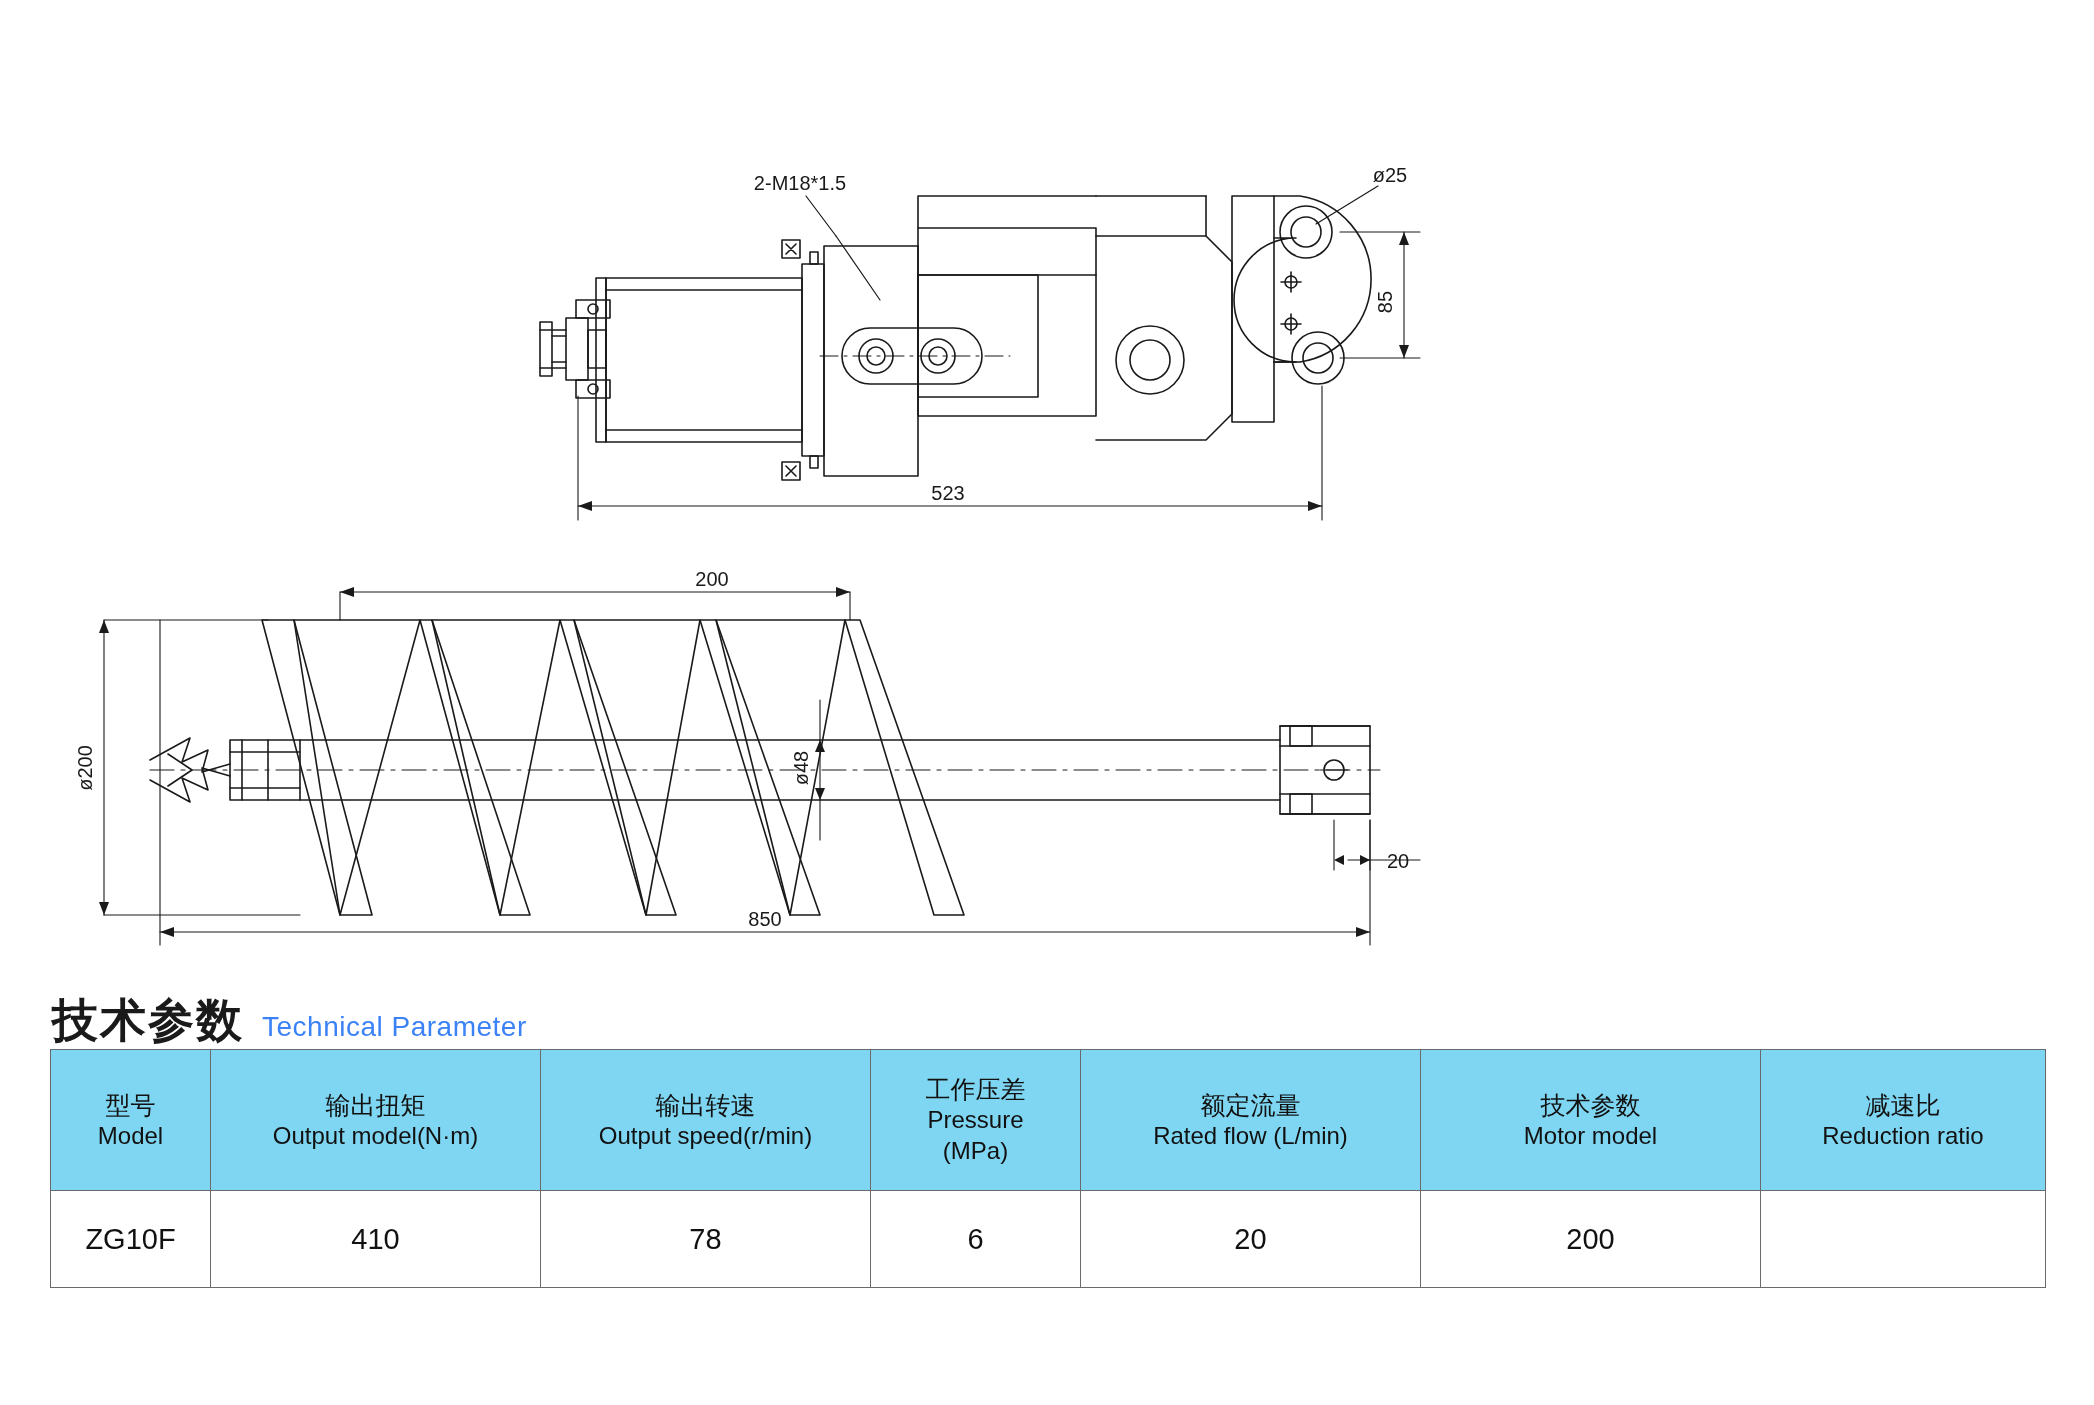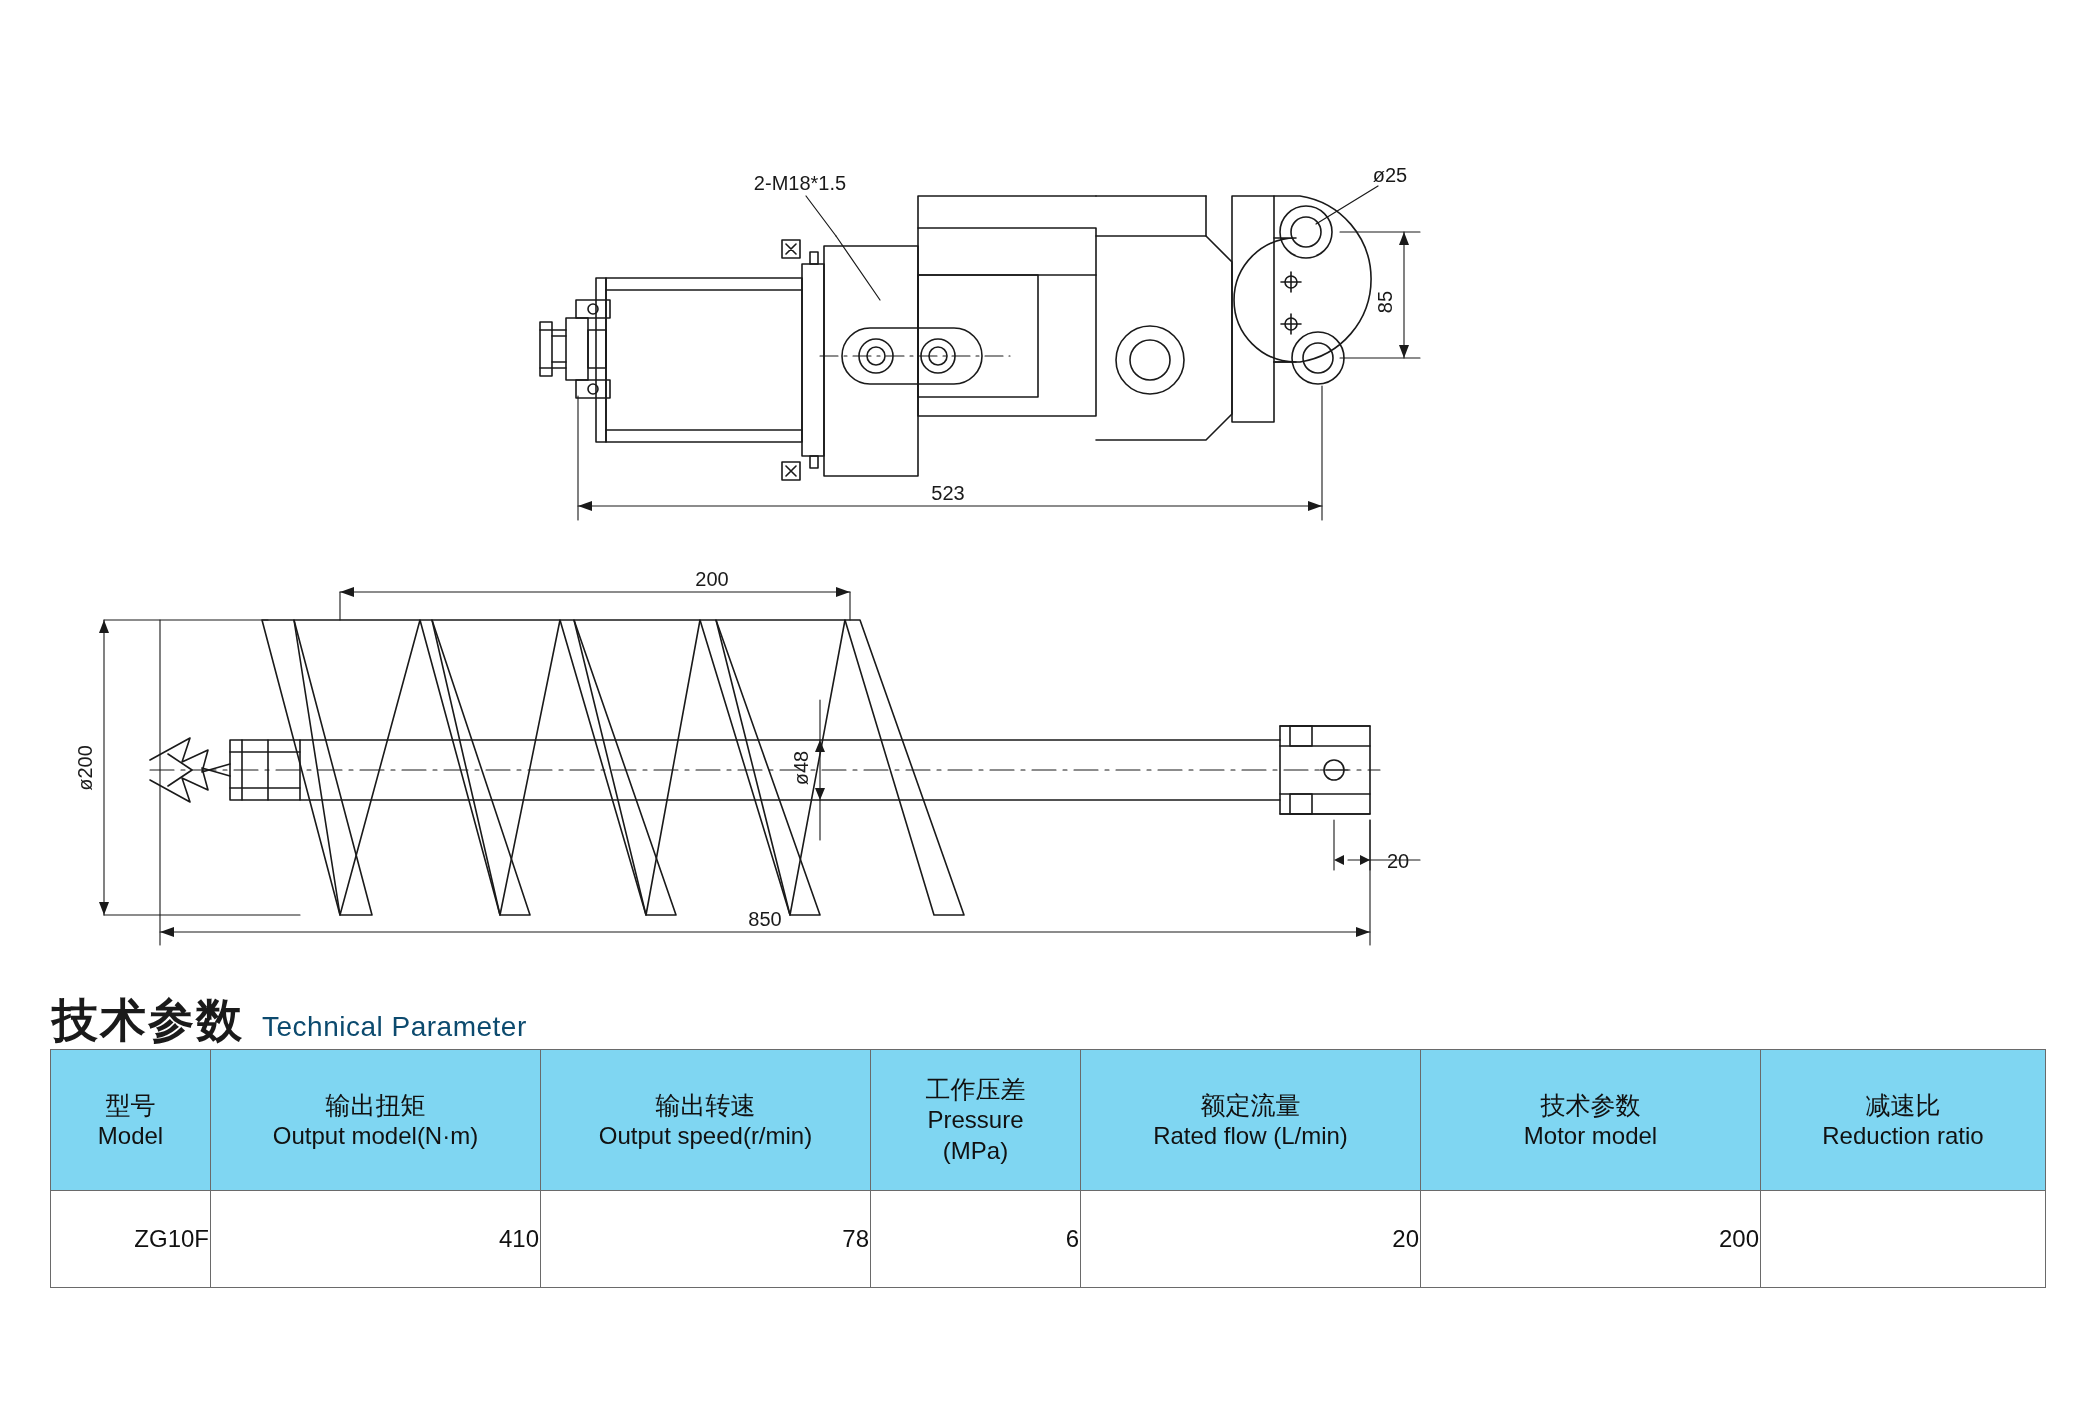--- a/index.html
+++ b/index.html
@@ -43,21 +43,21 @@
     gap: 18px;
   }
   .tp-heading .cn {
     font-size: 46px;
     font-weight: bold;
     letter-spacing: 2px;
     color: #1a1a1a;
   }
   .tp-heading .en {
     font-size: 28px;
-    color: #0c4a6e;
+    color: #3b82f6;
     letter-spacing: 0.5px;
   }
 
   
   .param-table {
     position: absolute;
     left: 50px;
     top: 1049px;
     width: 1995px;
     border-collapse: collapse;
@@ -83,24 +83,23 @@
     font-weight: normal;
   }
   .param-table thead th .en {
     display: block;
     font-size: 24px;
     color: #111;
     line-height: 1.28;
   }
   .param-table tbody td {
     height: 94px;
-    font-size: 24px;
+    font-size: 29px;
     color: #111;
     background: #ffffff;
-    text-align: right;
   }
   col.c1 { width: 160px; }
   col.c2 { width: 330px; }
   col.c3 { width: 330px; }
   col.c4 { width: 210px; }
   col.c5 { width: 340px; }
   col.c6 { width: 340px; }
   col.c7 { width: 285px; }
 </style>
 </head>

